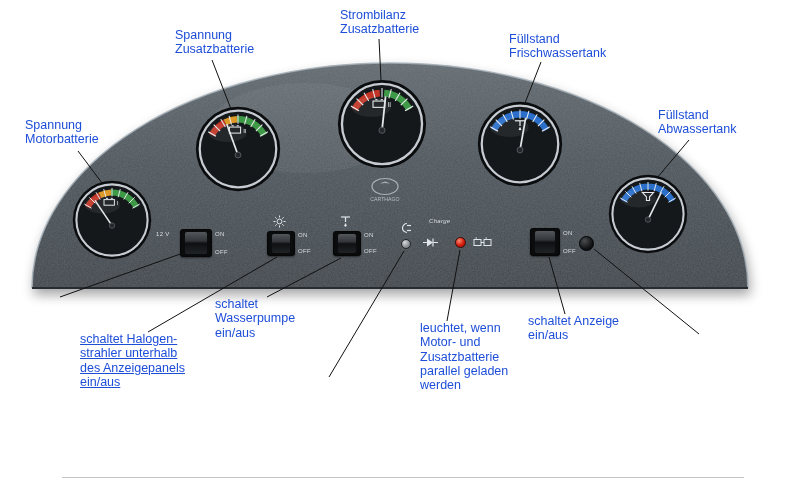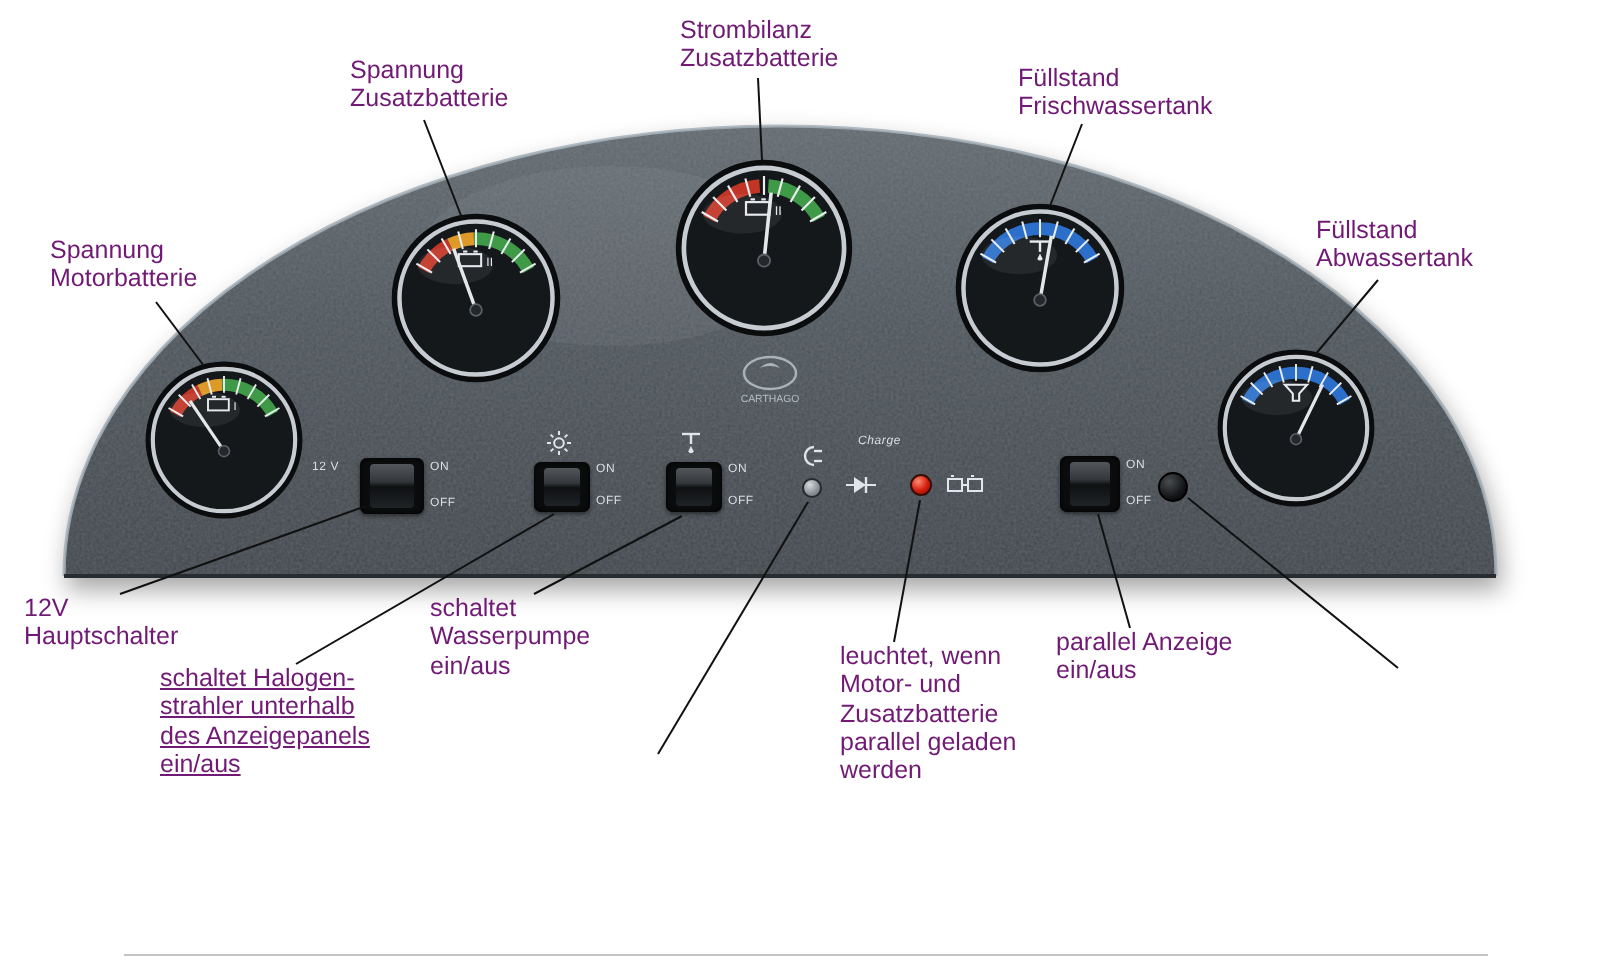--- a/index.html
+++ b/index.html
@@ -1,21 +1,21 @@
 <!DOCTYPE html>
 <html><head>
 <meta charset="utf-8">
 <style>
   * { margin:0; padding:0; box-sizing:border-box; }
   html,body { width:800px; height:482px; }
   body { position:relative; background:#ffffff; font-family:"Liberation Sans", sans-serif; overflow:hidden; }
   .stage { position:absolute; inset:0; }
   svg.layer { position:absolute; left:0; top:0; pointer-events:none; }
   .gauge { position:absolute; }
-  .ann { position:absolute; font-size:12.5px; line-height:1.14; color:#701a75; white-space:pre; }
+  .ann { position:absolute; font-size:12.5px; line-height:1.14; color:#1d4ed8; white-space:pre; }
   .switch { position:absolute; background:#0b0c0d; border-radius:3.5px;
             box-shadow: inset 0 0 3px #000, 0 1px 2px rgba(0,0,0,.5); }
   .rocker { position:absolute; left:5px; right:5px; top:3px; bottom:3px; border-radius:2px;
             background: linear-gradient(180deg,#53575b 0%,#33363a 40%,#0e1012 52%,#202326 100%); }
   .tl { position:absolute; color:#d9dee2; font-size:6px; letter-spacing:.3px; }
   .mini { position:absolute; }
   .led { position:absolute; border-radius:50%; }
   .led-gray { background: radial-gradient(circle at 35% 30%, #d8dadc, #8f959a 55%, #5f6468); border:1px solid #26292c; }
   .led-red  { background: radial-gradient(circle at 35% 30%, #ff8a72, #d21d0c 55%, #8e0f05); border:1px solid #3a0c06; }
   .sensor { position:absolute; border-radius:50%;
@@ -269,31 +269,29 @@
   <div class="ann" style="left:25px;top:118px;">Spannung
 Motorbatterie</div>
   <div class="ann" style="left:175px;top:28px;">Spannung
 Zusatzbatterie</div>
   <div class="ann" style="left:340px;top:8px;">Strombilanz
 Zusatzbatterie</div>
   <div class="ann" style="left:509px;top:32px;">Füllstand
 Frischwassertank</div>
   <div class="ann" style="left:658px;top:108px;">Füllstand
 Abwassertank</div>
-  <div class="ann" style="left:12px;top:297px;">12V
-Hauptschalter</div>
   <div class="ann" style="left:80px;top:332px;text-decoration:underline;">schaltet Halogen-
 strahler unterhalb
 des Anzeigepanels
 ein/aus</div>
   <div class="ann" style="left:215px;top:297px;">schaltet
 Wasserpumpe
 ein/aus</div>
   <div class="ann" style="left:420px;top:321px;">leuchtet, wenn
 Motor- und
 Zusatzbatterie
 parallel geladen
 werden</div>
-  <div class="ann" style="left:528px;top:314px;">parallel Anzeige
+  <div class="ann" style="left:528px;top:314px;">schaltet Anzeige
 ein/aus</div>
 
   <div style="position:absolute;left:62px;top:477px;width:682px;height:1px;background:#c4c4c4;"></div>
 </div>
 
 </body></html>

